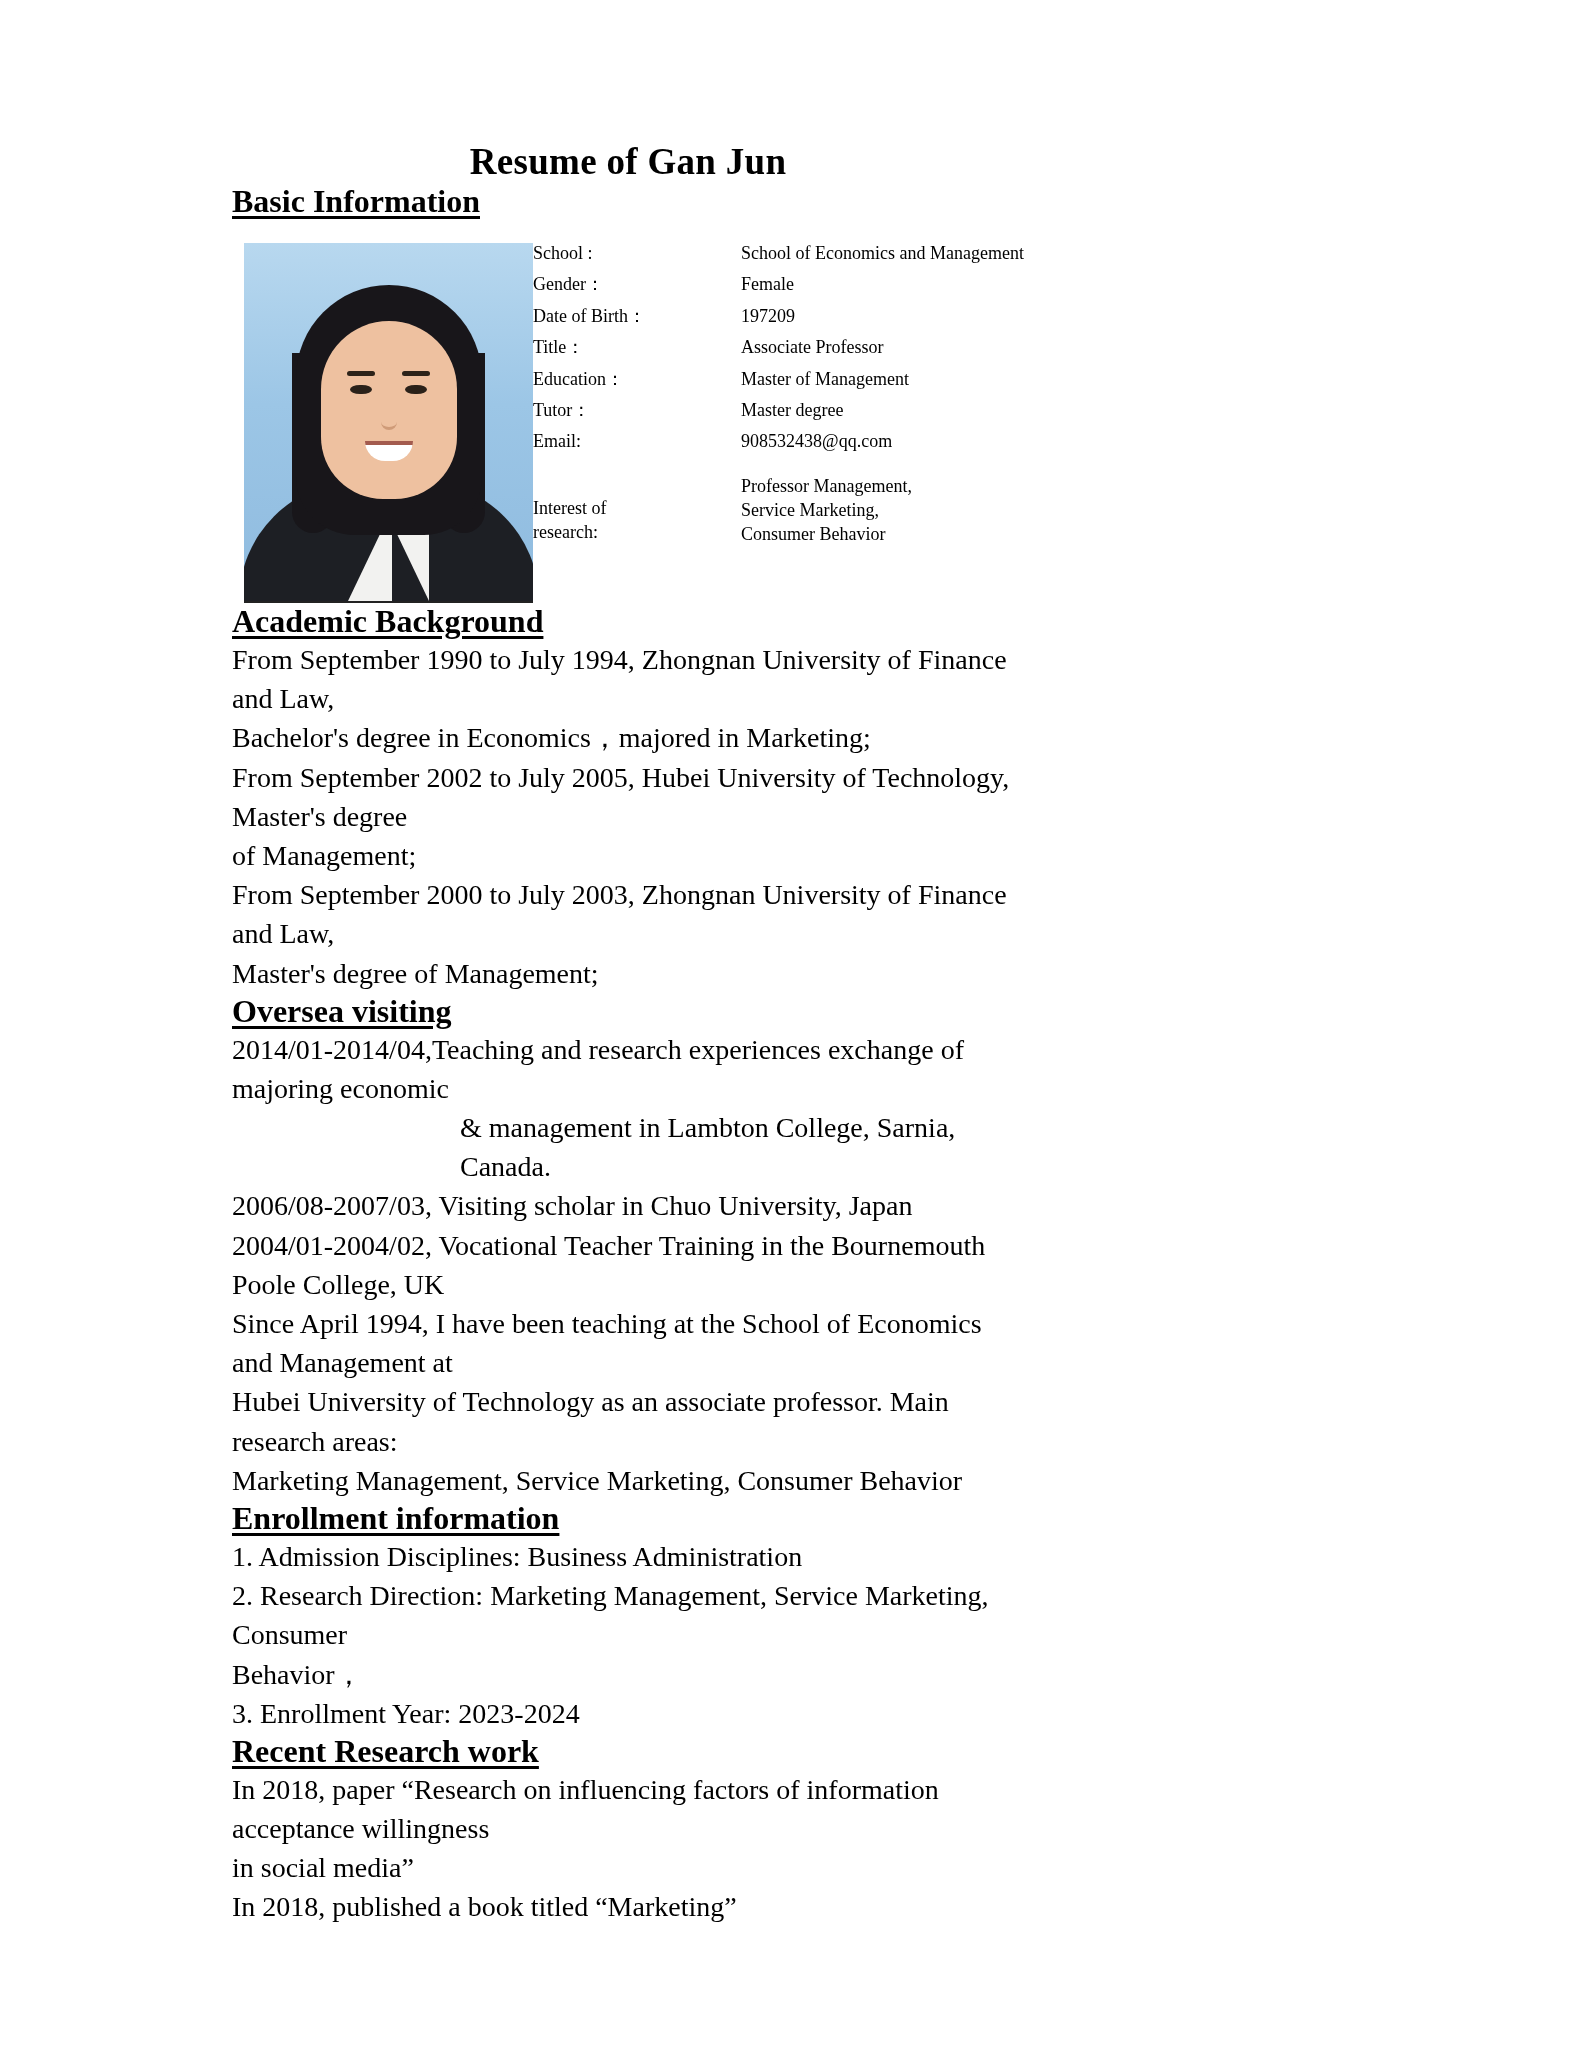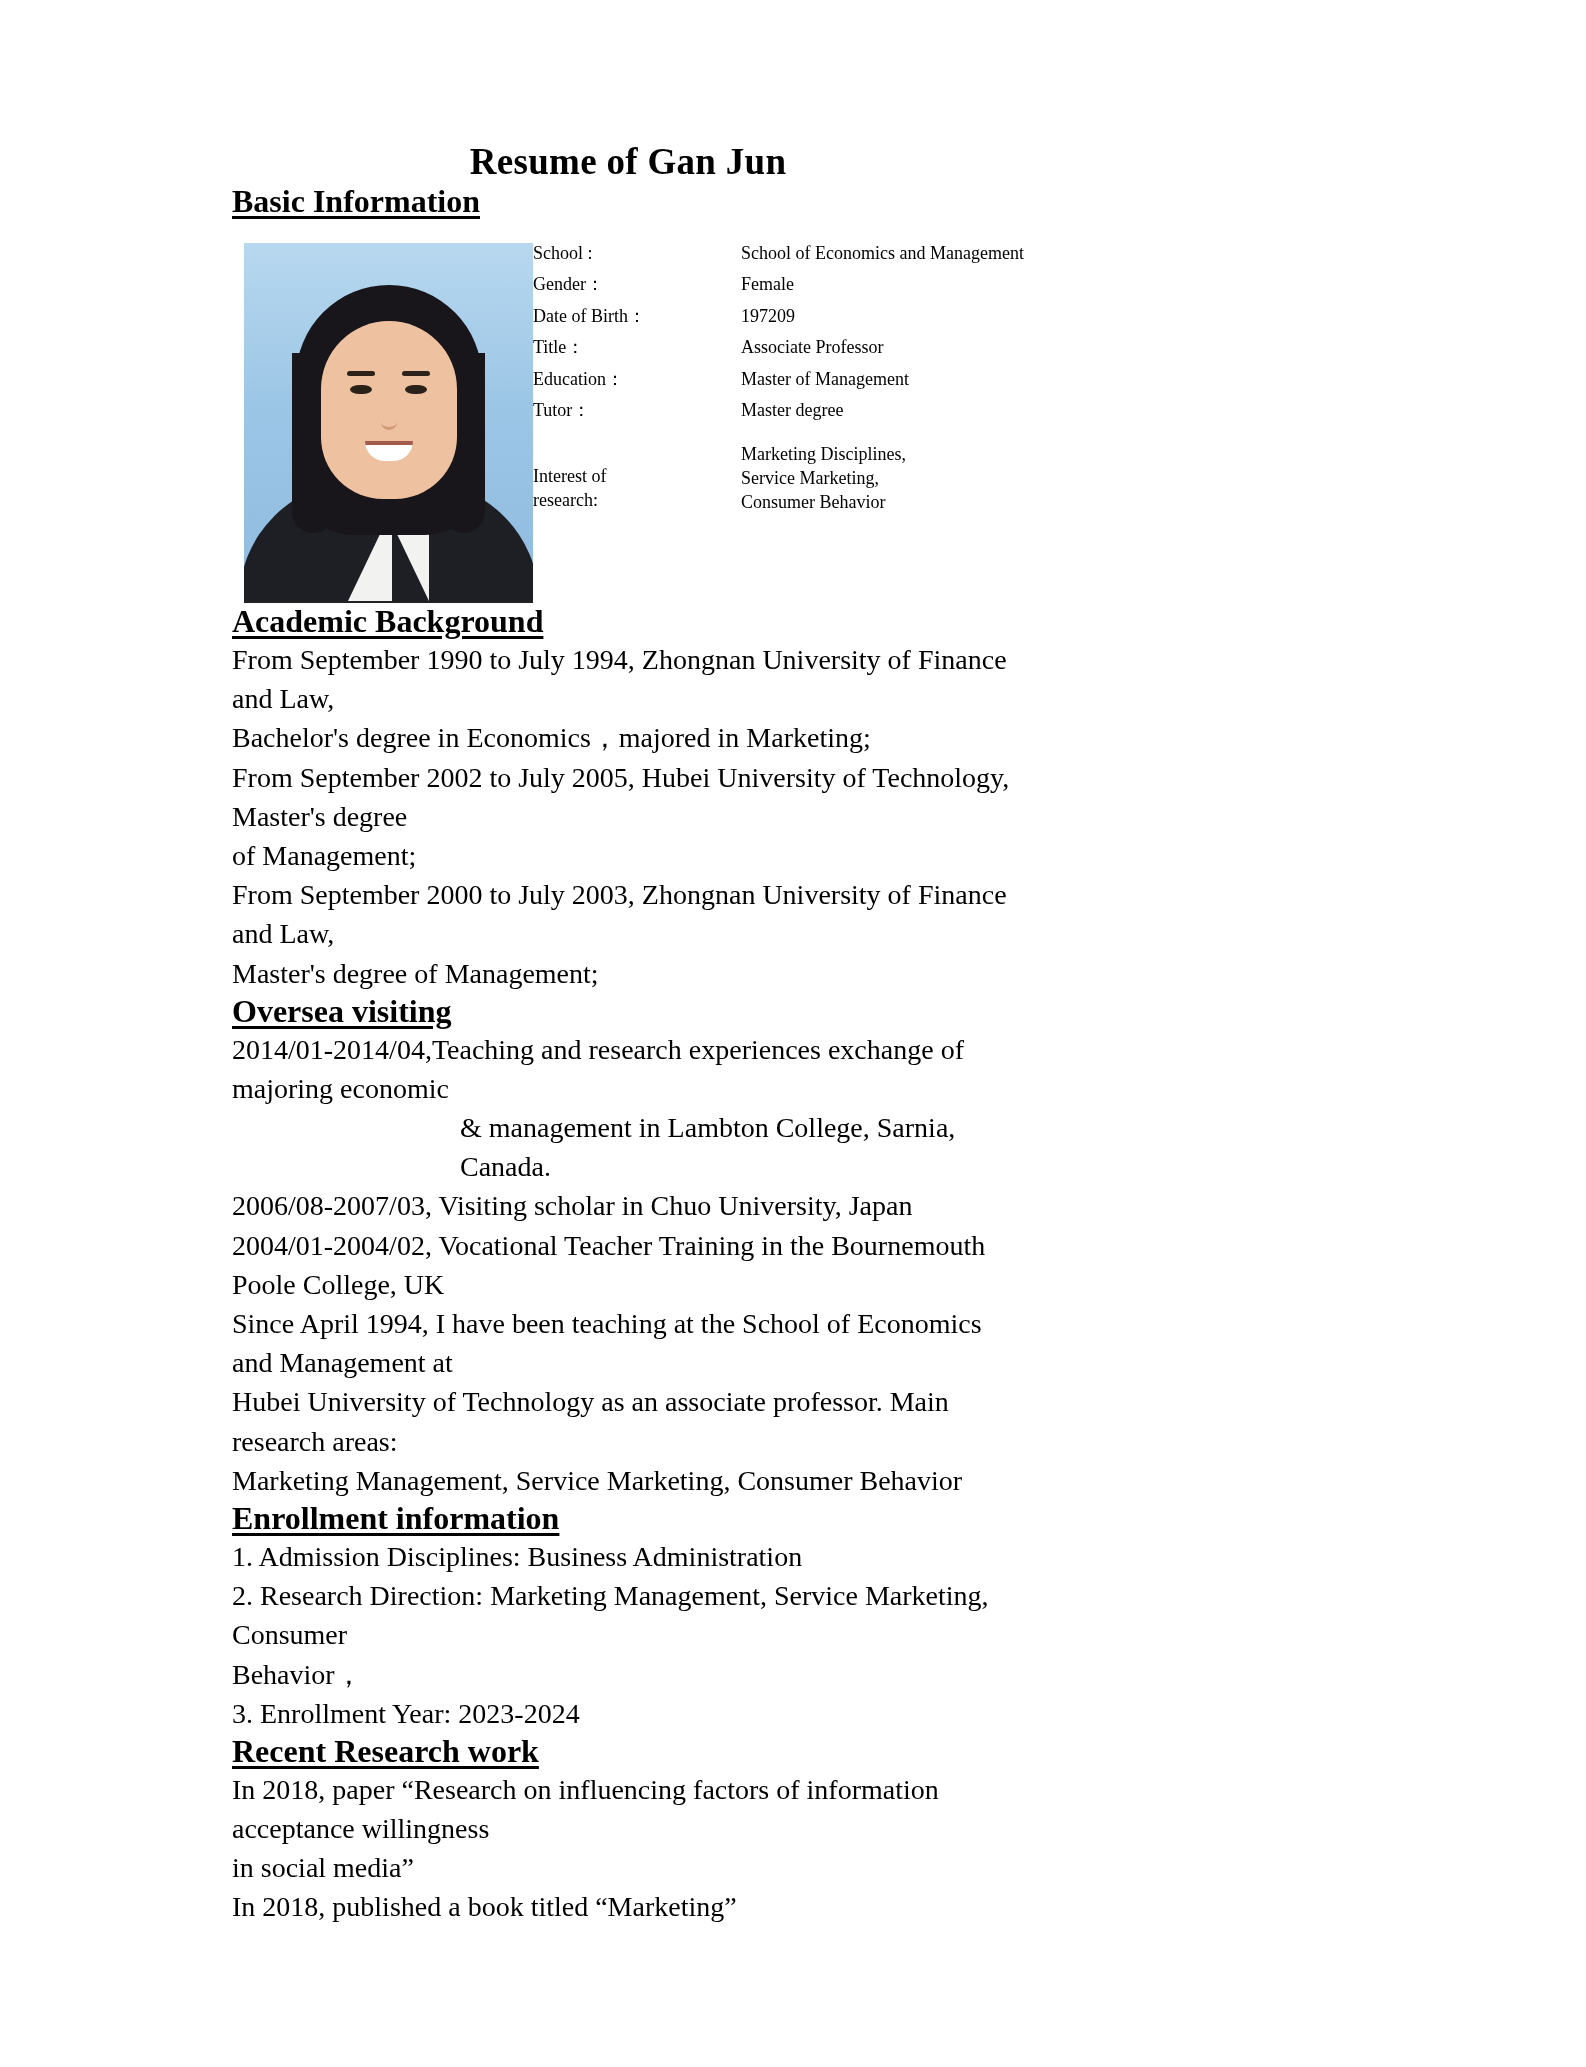--- a/index.html
+++ b/index.html
@@ -250,27 +250,31 @@
           <td>Associate Professor</td>
         </tr>
         <tr>
           <td class="label">Education：</td>
           <td>Master of Management</td>
         </tr>
         <tr>
           <td class="label">Tutor：</td>
           <td>Master degree</td>
         </tr>
+        <tr>
+          <td class="label">Email:</td>
+          <td>908532438@qq.com</td>
+        </tr>
         <tr class="interest">
           <td class="label multi label-mid">
             <span>Interest of</span><br>
             <span>research:</span>
           </td>
           <td class="multi">
-            <span>Marketing Disciplines,</span><br>
+            <span>Professor Management,</span><br>
             <span>Service Marketing,</span><br>
             <span>Consumer Behavior</span>
           </td>
         </tr>
       </tbody>
     </table>
   </div>
 
   <h2 class="section sec-academic">Academic Background</h2>
   <p class="body para-academic">

